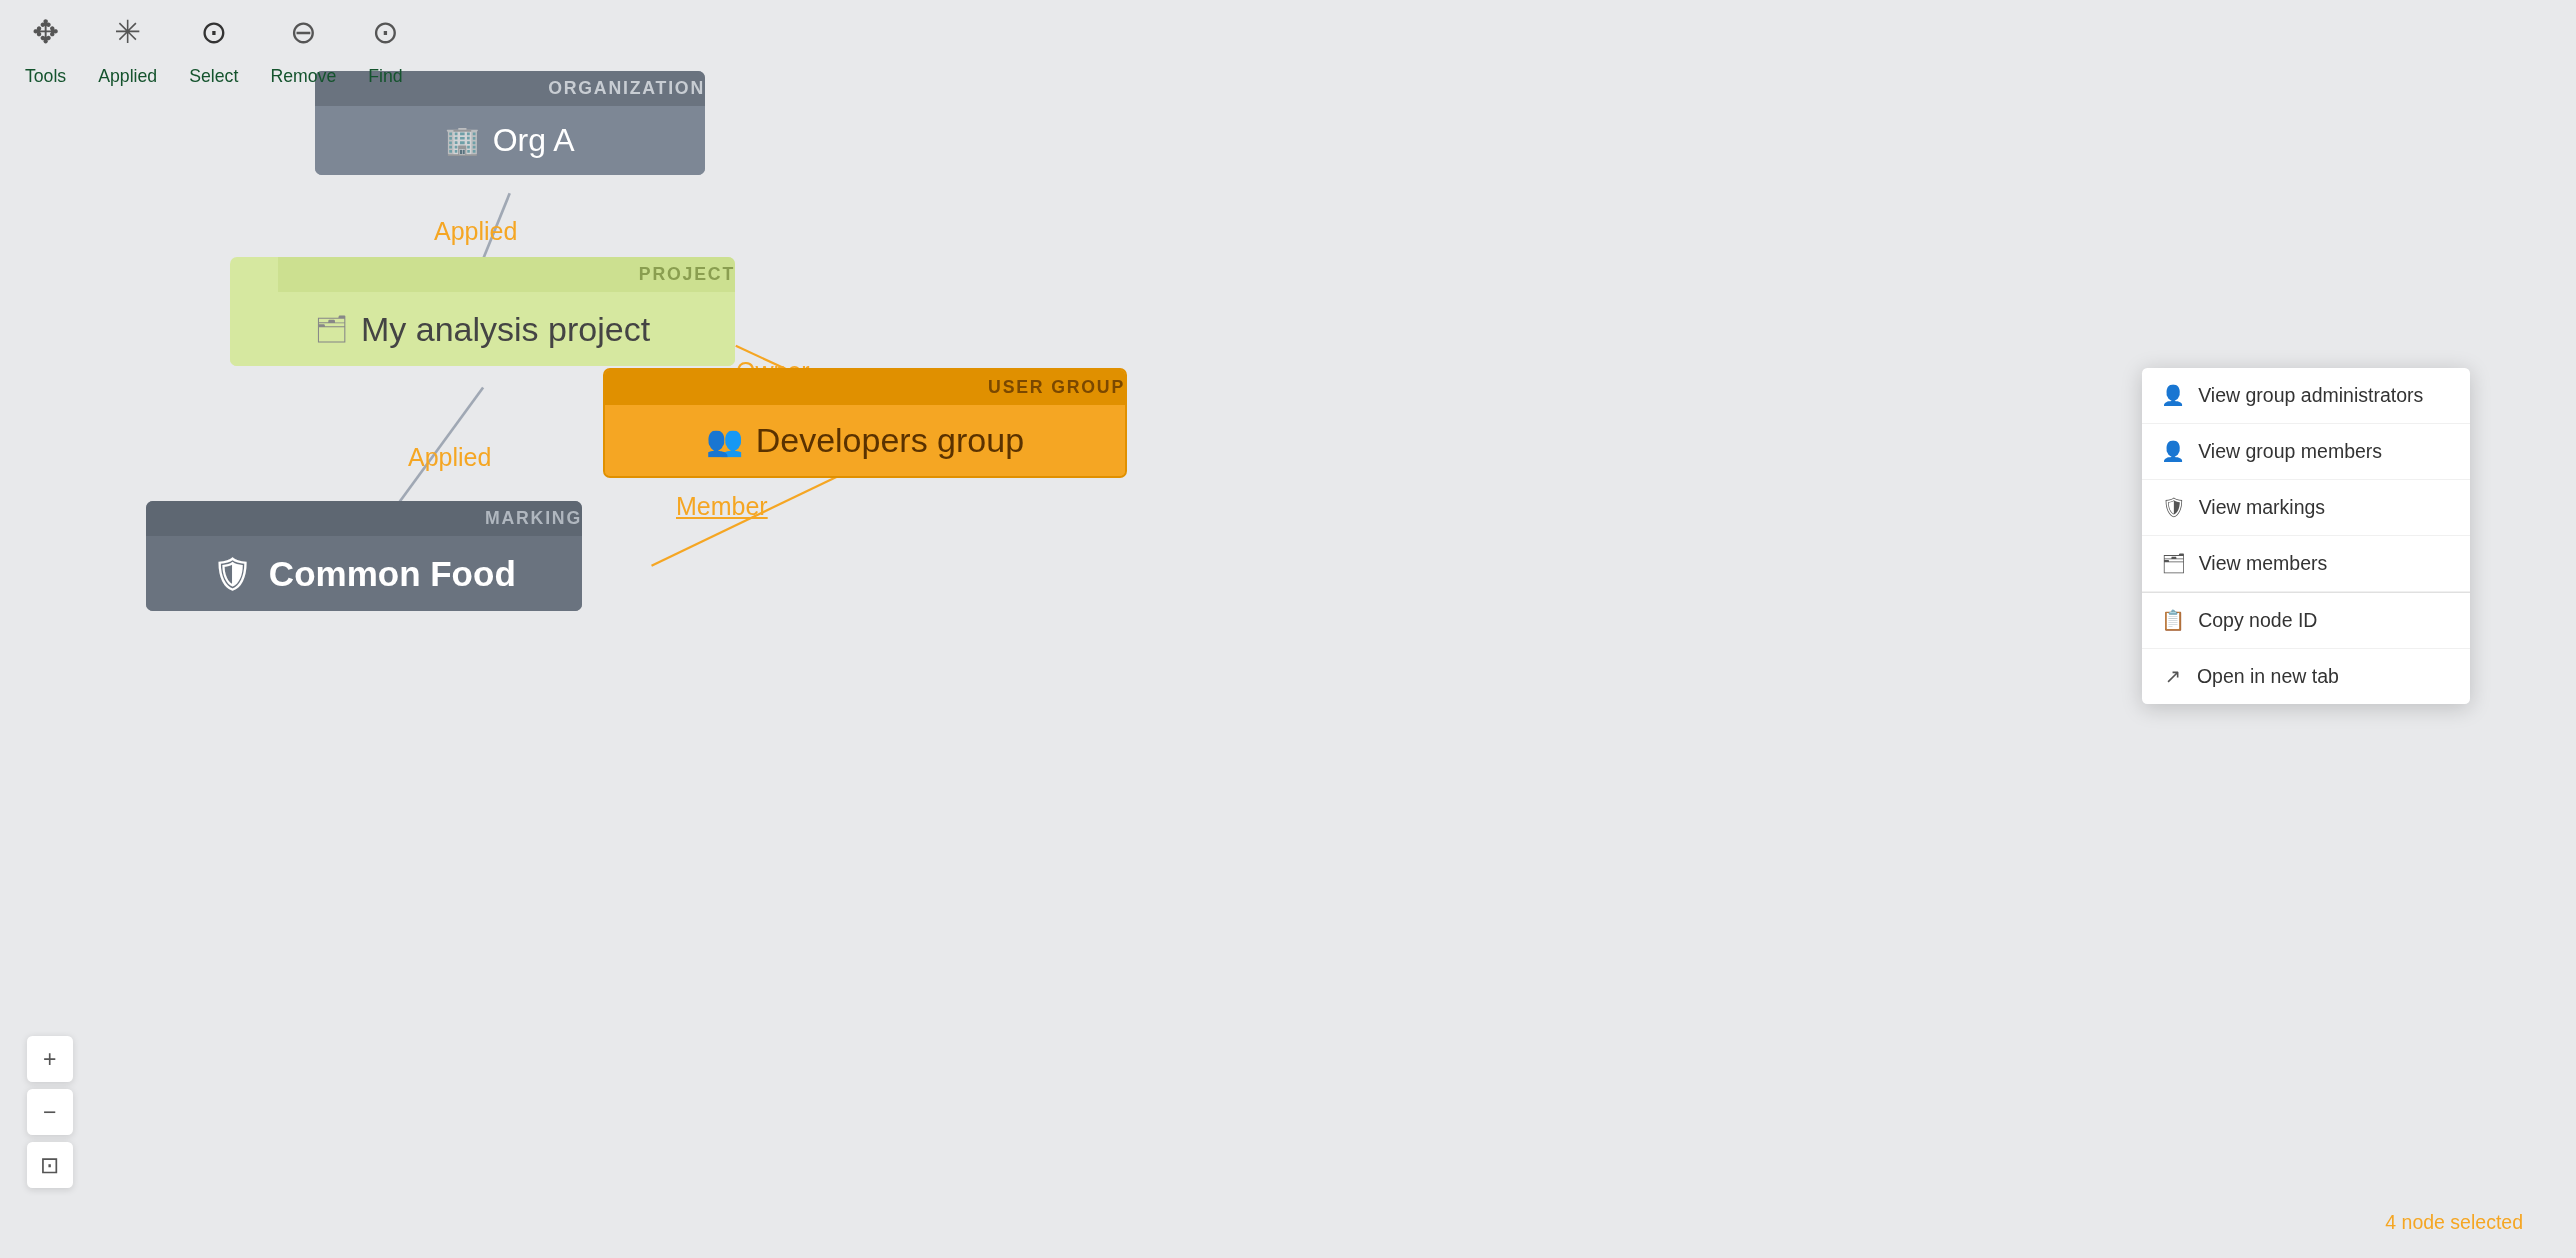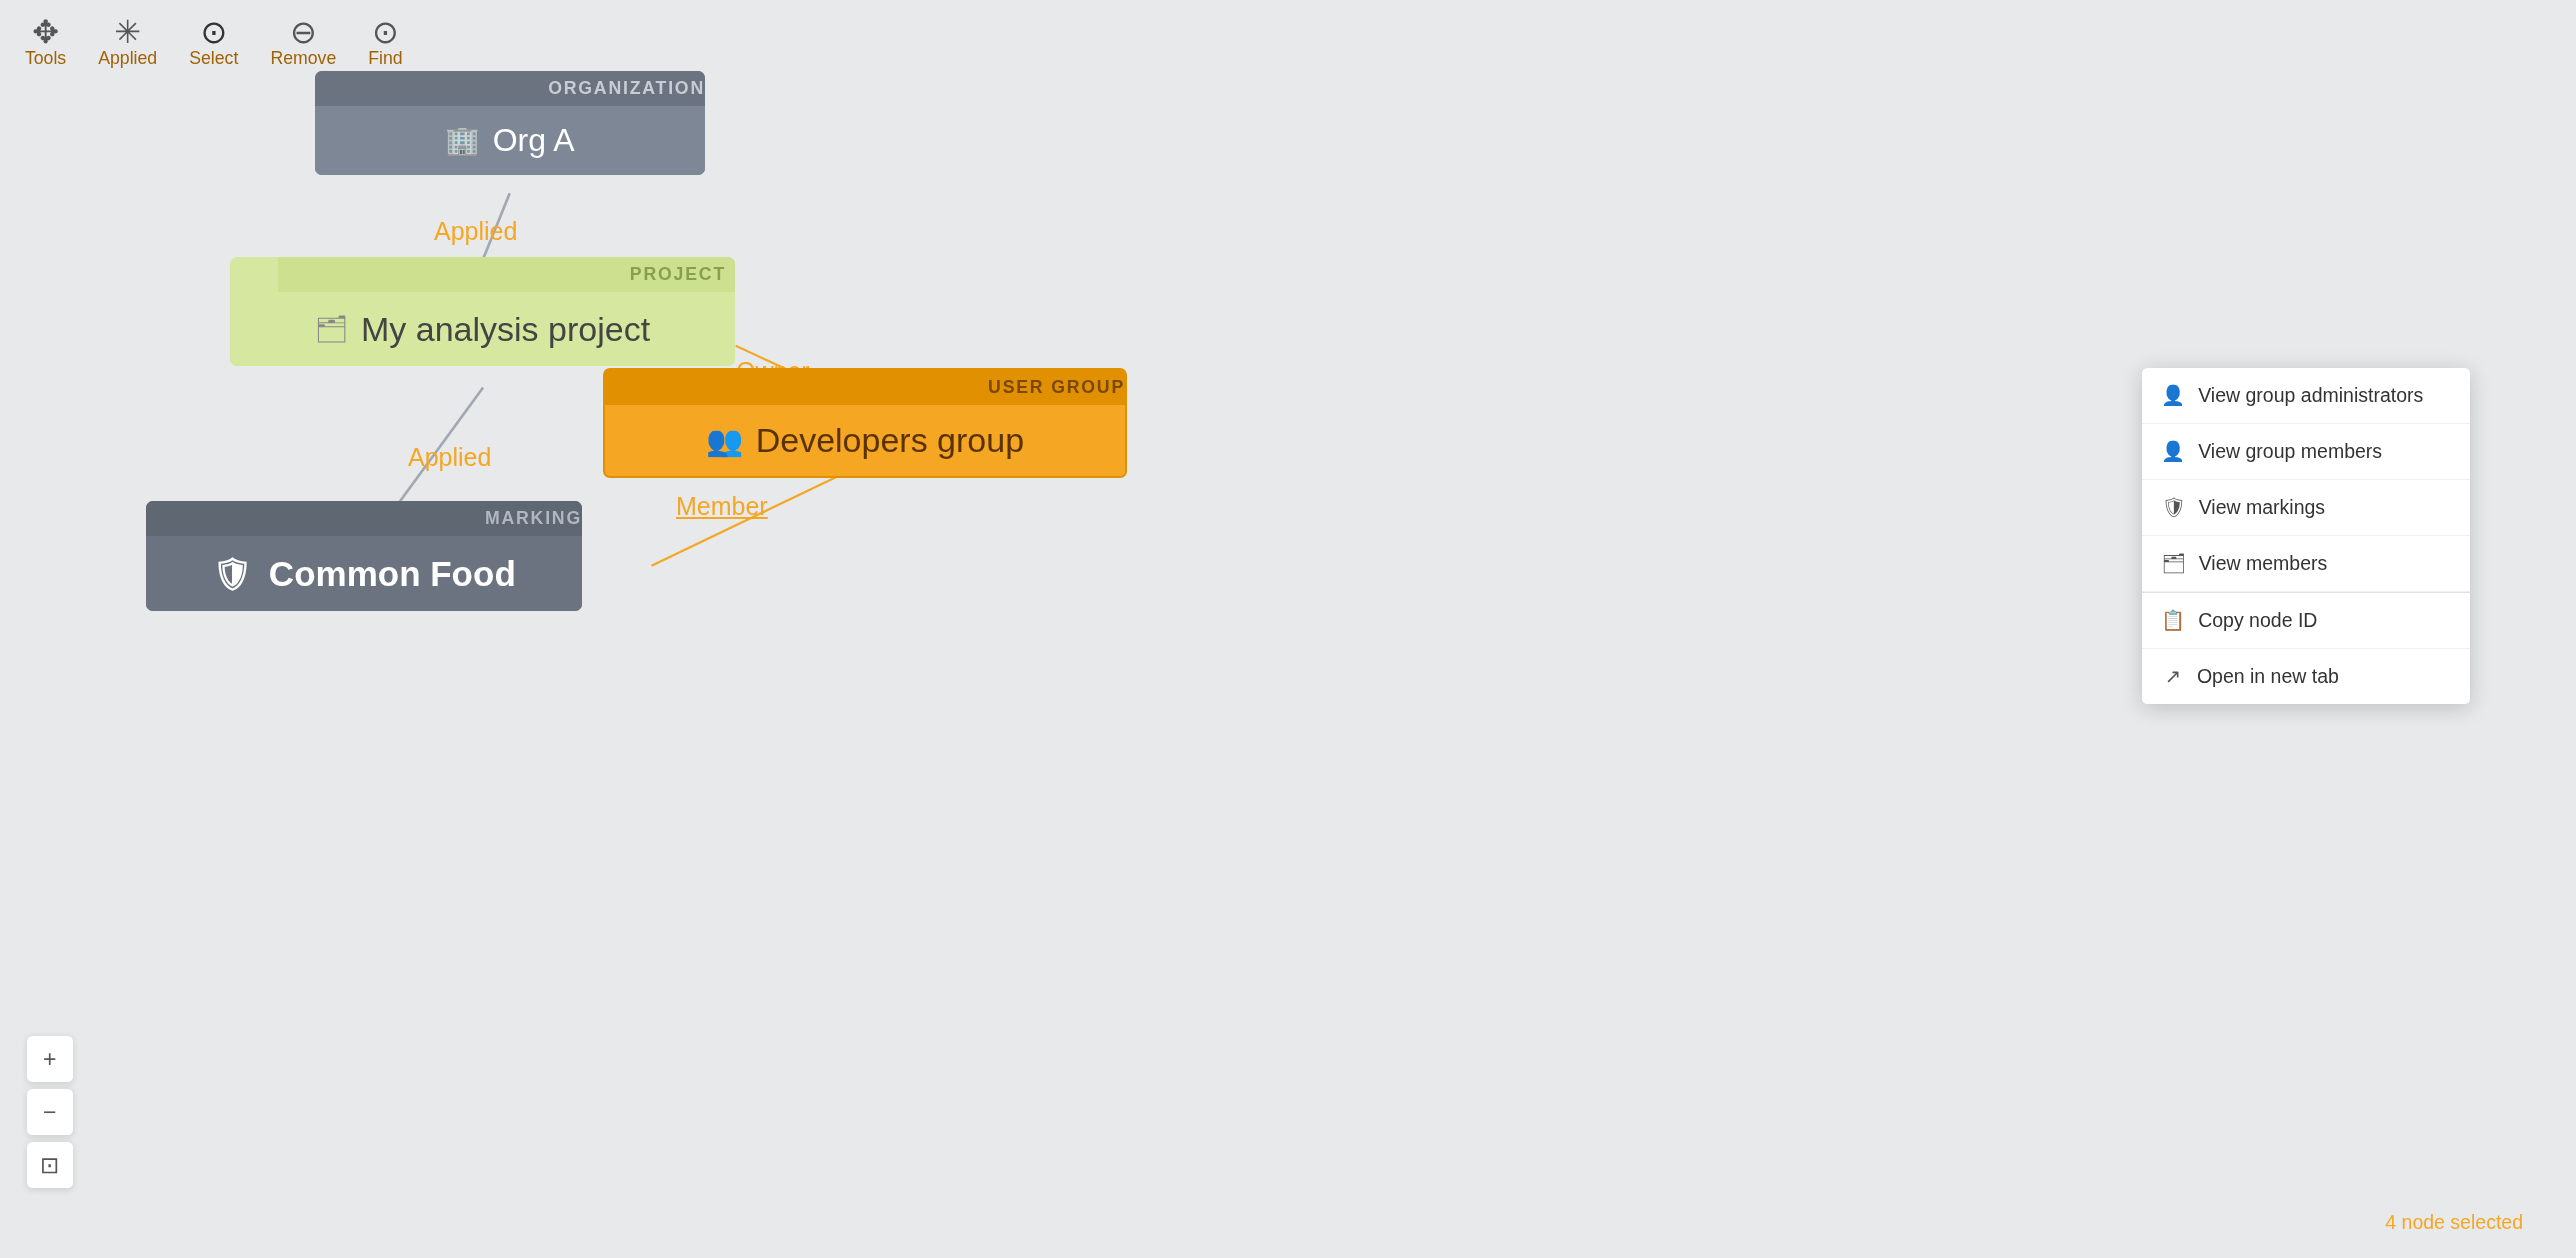--- a/index.html
+++ b/index.html
@@ -36,22 +36,22 @@
       color: #555;
       user-select: none;
     }
     .tool-item .tool-icon {
       font-size: 32px;
       line-height: 1;
       color: #555;
     }
     .tool-item .tool-label {
       font-size: 17.7px;
-      color: #a16207;
-      margin-top: 0;
+      color: #14532d;
+      margin-top: 18px;
     }
     .tool-item.active .tool-icon {
       color: #333;
     }
 
     
     #canvas {
       position: absolute;
       top: 0; left: 0;
       width: 100%; height: 100%;
@@ -106,21 +106,21 @@
       width: 505px;
       background: #d6e8a0;
       border-radius: 7px;
       overflow: hidden;
     }
     #node-project .node-header {
       background: #cce090;
       color: #8a9e50;
       font-size: 17.7px;
       letter-spacing: 1.8px;
-      padding: 7px 9px;
+      padding: 7px 0;
       font-weight: 600;
       margin-left: 48px;
     }
     #node-project .node-body {
       background: #d6e8a0;
       color: #444;
       font-size: 34px;
       font-weight: 400;
       padding: 17.7px 21px;
       display: flex;

